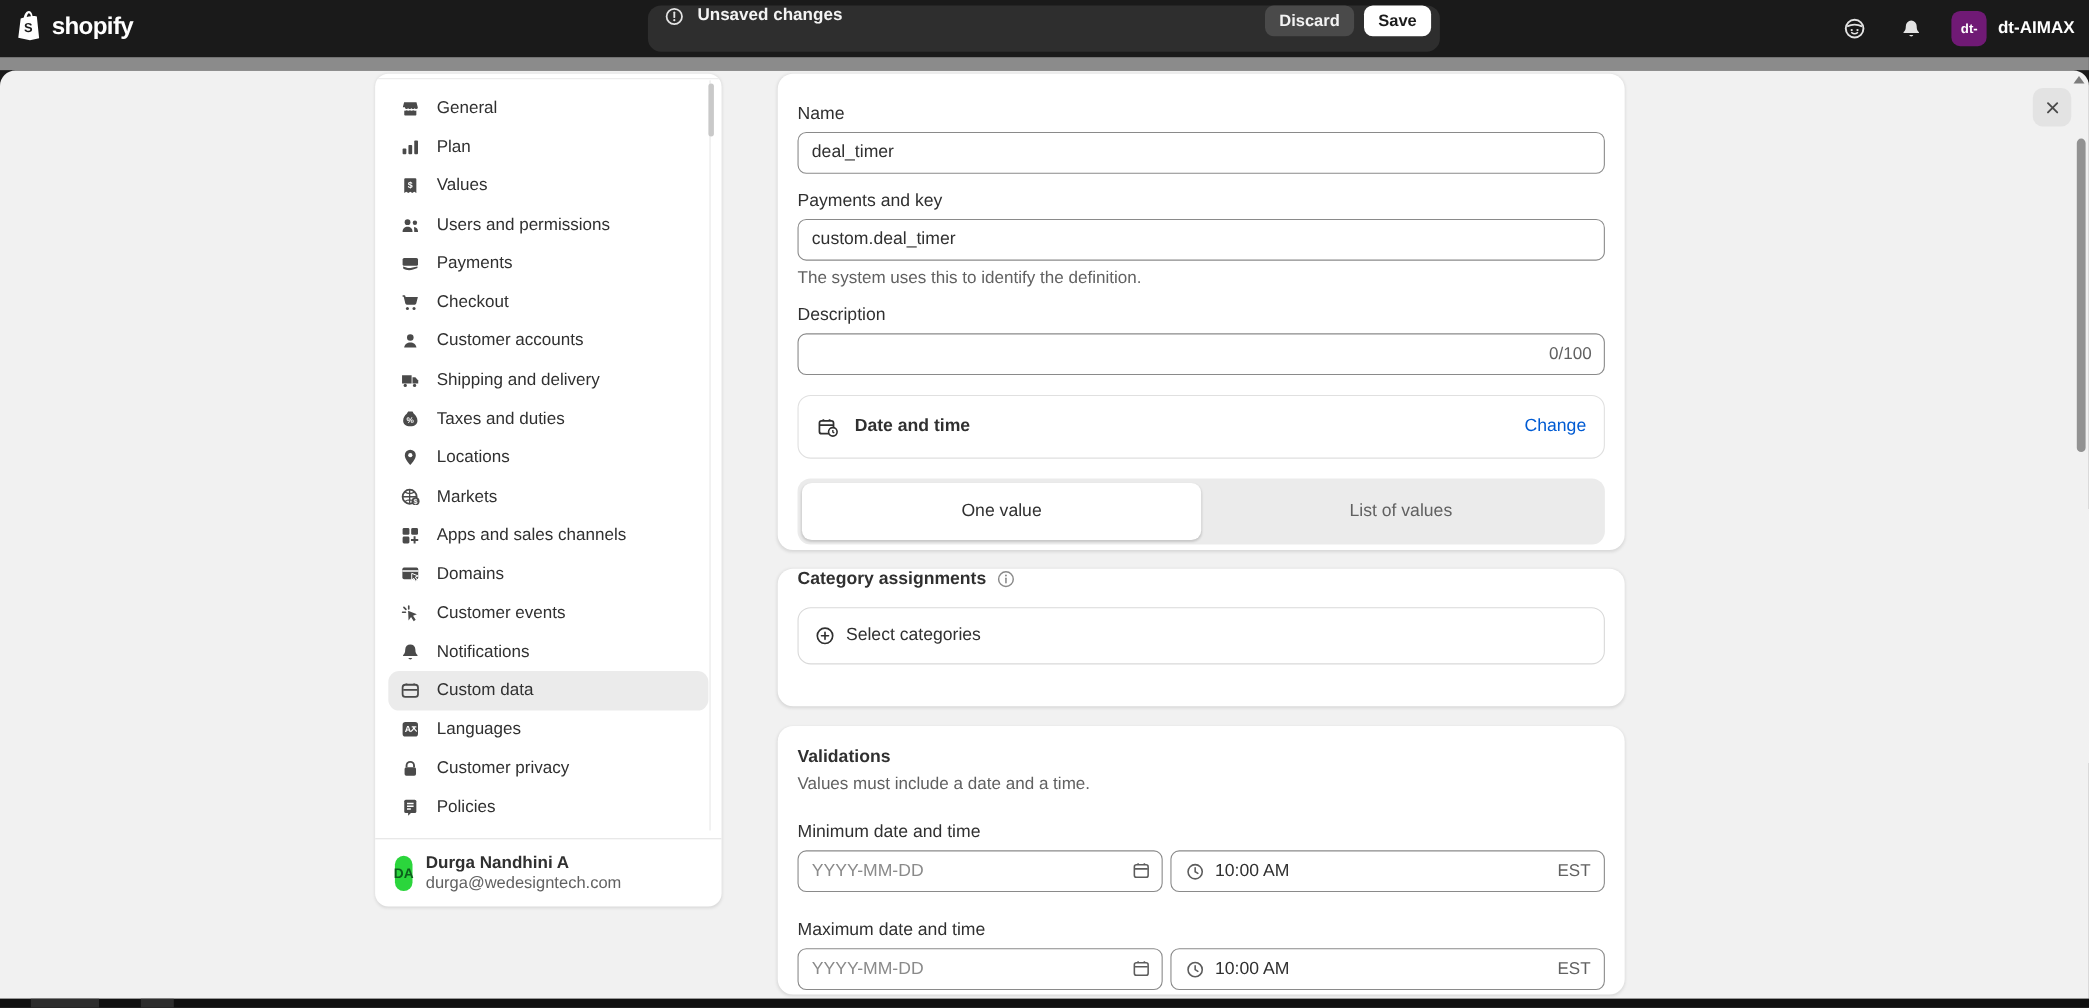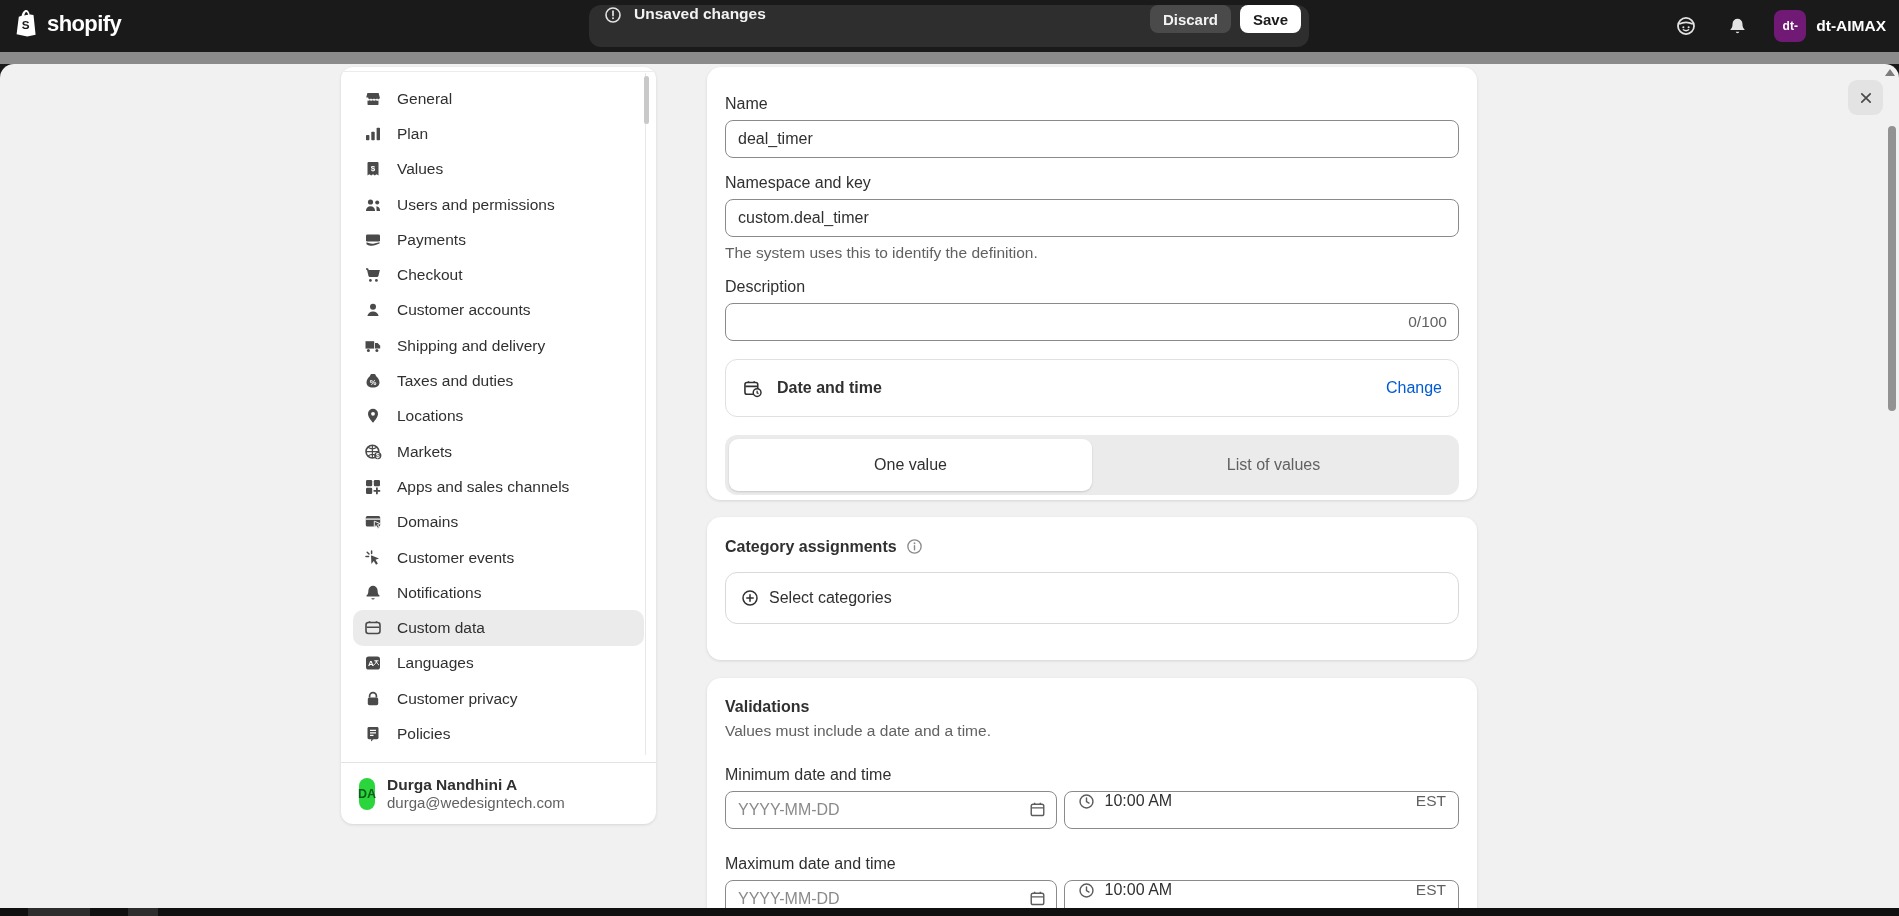--- a/index.html
+++ b/index.html
@@ -58,21 +58,21 @@
   .user-block { display:flex; align-items:center; gap:12px; padding:13px 18px; }
   .user-avatar { width:16px; height:32px; border-radius:8px; background:#2bd53c; color:#0c5e1c;
     font-size:12.5px; font-weight:bold; display:flex; align-items:center; justify-content:center; }
   .user-name { font-size:15.5px; font-weight:bold; color:#303030; line-height:1.2; }
   .user-email { font-size:15px; color:#616161; line-height:1.25; }
 
   
   .main-col { position:absolute; left:707px; top:3px; width:770px; }
   .card { background:#fff; border-radius:14px; box-shadow:0 1px 3px rgba(26,26,26,.12); padding:0 18px; }
   .card1 { height:433px; padding-top:28px; }
-  .card2 { height:143px; margin-top:17px; padding-top:20px; }
+  .card2 { height:125px; margin-top:17px; }
   .card3 { height:244px; margin-top:18px; padding-top:20px; }
 
   .field-label { font-size:16px; color:#303030; margin-bottom:7px; }
   .text-input { width:100%; height:38px; border:1px solid #8a8a8a; border-radius:8px; background:#fff;
     font-family:inherit; font-size:16px; color:#303030; padding:0 12px; outline:none; }
   .text-input::placeholder { color:#8a8a8a; }
   .help-text { font-size:15.5px; color:#616161; margin-top:7px; }
   .mt16 { margin-top:16px; }
   .desc-wrap { position:relative; }
   .desc-counter { position:absolute; right:12px; top:0; height:38px; display:flex; align-items:center;
@@ -95,21 +95,21 @@
     font-family:inherit; }
   .select-box span { font-size:16px; color:#303030; }
 
   .sub-text { font-size:15.5px; color:#616161; margin-top:6px; }
   .val-label { font-size:16px; color:#303030; margin-top:26px; margin-bottom:7px; }
   .val-row { display:flex; gap:7px; }
   .date-wrap { position:relative; width:350px; }
   .date-wrap .text-input { padding-right:38px; }
   .date-icon { position:absolute; right:10px; top:9px; pointer-events:none; }
   .time-box { width:416px; height:38px; border:1px solid #8a8a8a; border-radius:8px; background:#fff;
-    display:flex; align-items:flex-start; gap:9px; padding:0 12px; cursor:text; }
+    display:flex; align-items:center; gap:9px; padding:0 12px; cursor:text; }
   .time-value { font-size:16px; color:#303030; flex:1; }
   .time-zone { font-size:15.5px; color:#616161; }
 </style>
 </head>
 <body>
 
 <div class="topbar">
   <div class="logo">
     <span>
       <svg width="26" height="30" viewBox="0 0 20 23">
@@ -359,21 +359,21 @@
           <div class="user-email">durga@wedesigntech.com</div>
         </span>
       </div>
     </div>
 
     <div class="main-col">
 
       <section class="card card1">
         <div class="field-label">Name</div>
         <input class="text-input" type="text" value="deal_timer" style="">
-        <div class="field-label mt16">Namespace and key</div>
+        <div class="field-label mt16">Payments and key</div>
         <input class="text-input" type="text" value="custom.deal_timer" style="">
         <div class="help-text">The system uses this to identify the definition.</div>
         <div class="field-label mt16">Description</div>
         <div class="desc-wrap">
           <input class="text-input" type="text" value="" style="">
           <span class="desc-counter">0/100</span>
         </div>
 
         <div class="type-row">
           <span>

